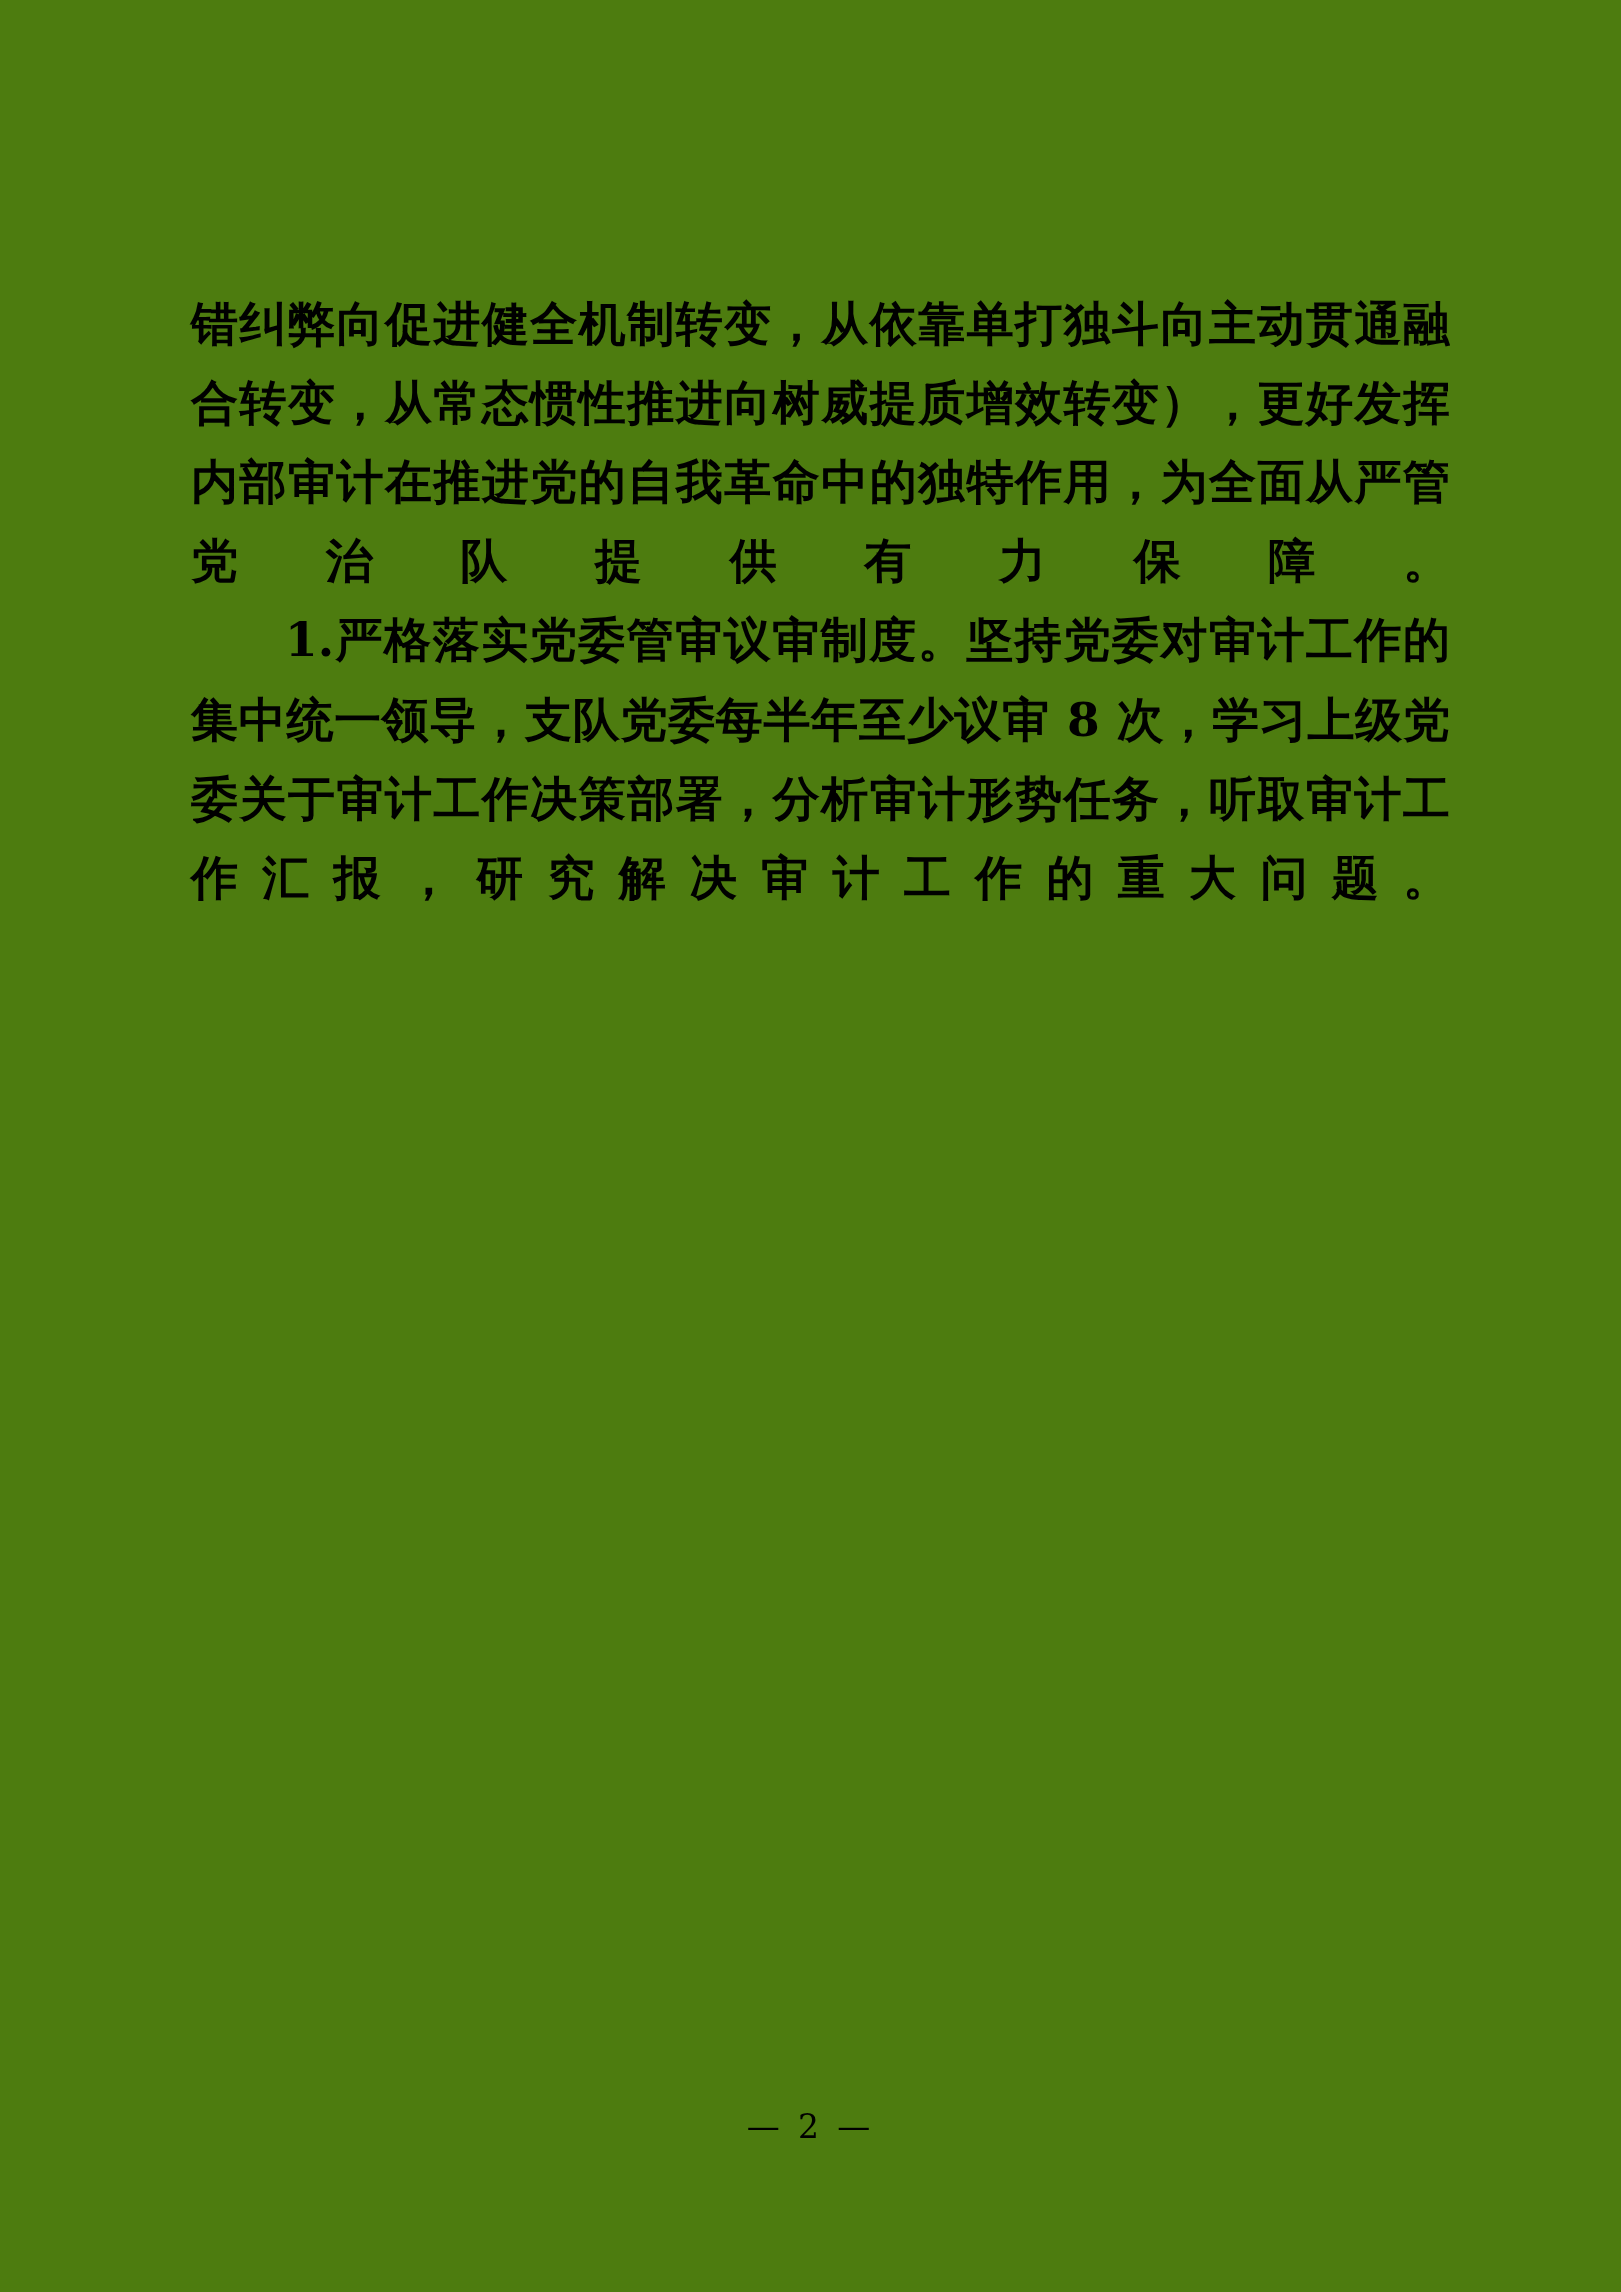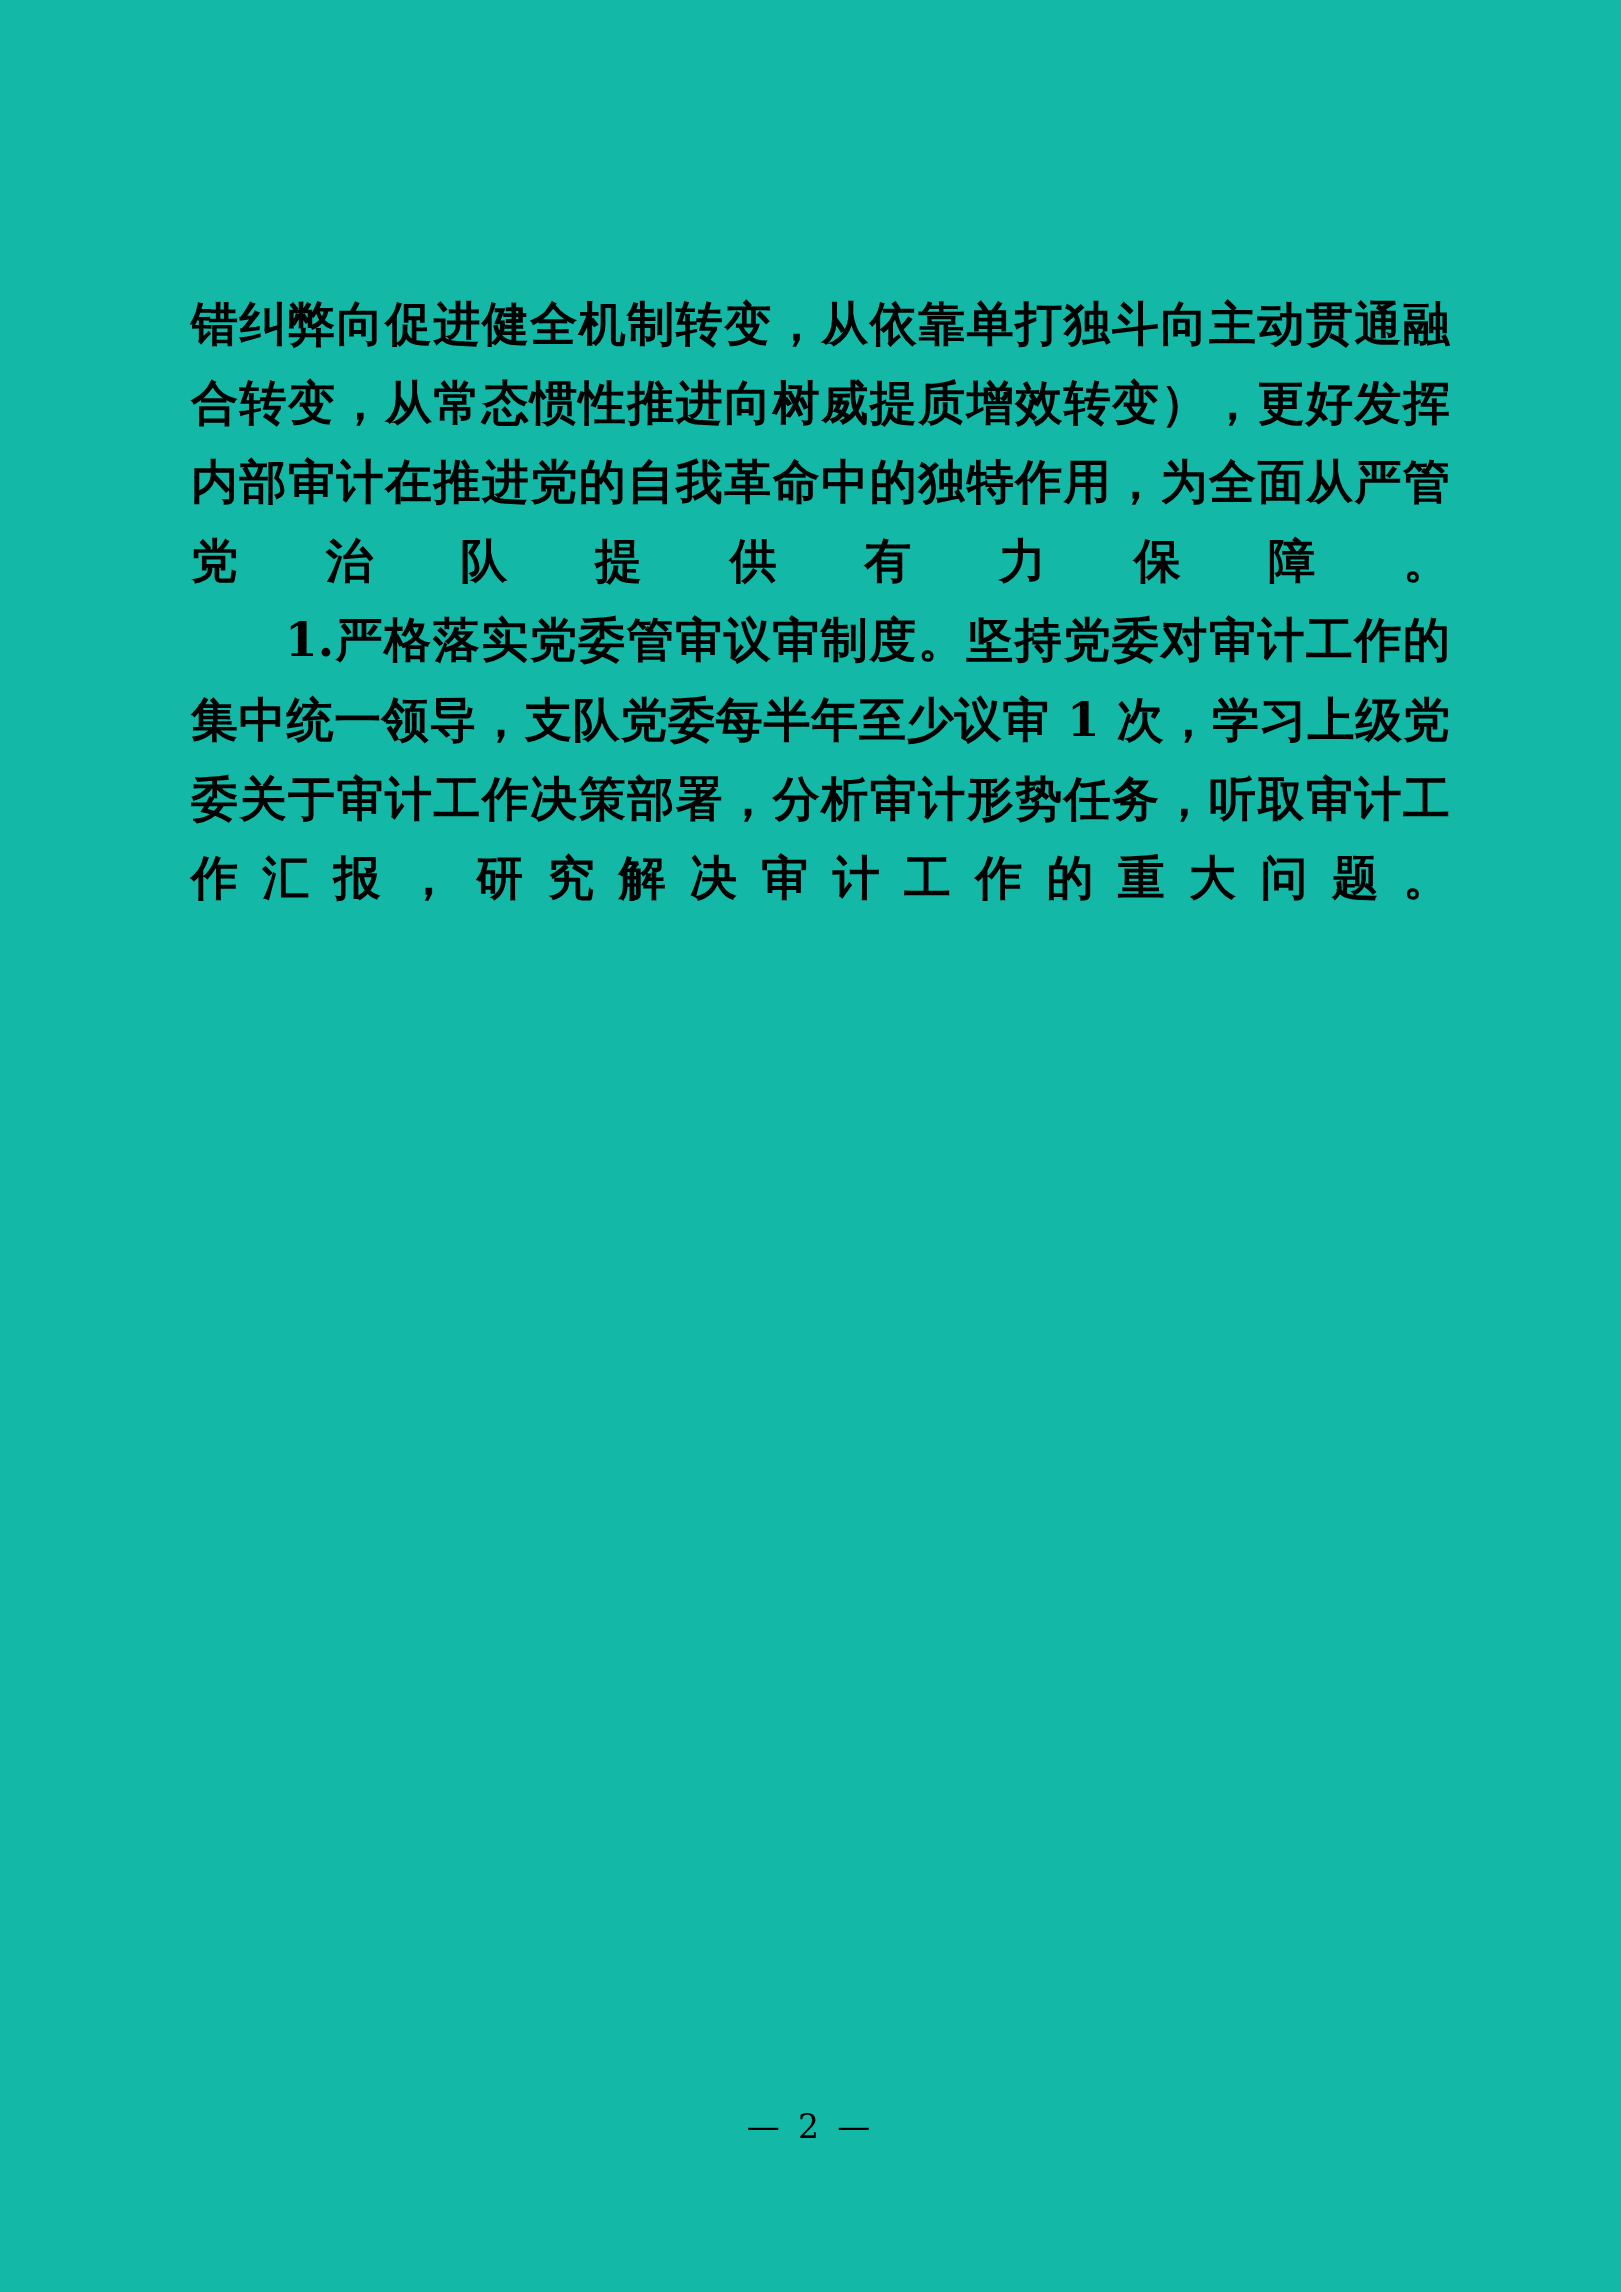--- a/index.html
+++ b/index.html
@@ -3,21 +3,21 @@
 <meta charset="utf-8">
 <style>
   html, body {
     margin: 0;
     padding: 0;
     background: #ffffff;
   }
   .page {
     width: 1621px;
     height: 2293px;
-    background: #14b8a6;
+    background: #4d7c0f;
     position: relative;
     box-sizing: border-box;
     padding: 284px 76px 0 191px;
     font-family: "DejaVu Sans", "Liberation Sans", sans-serif;
     color: #000000;
     overflow: hidden;
   }
   .doc-body {
     width: 1259px;
   }
@@ -73,21 +73,21 @@
 </head>
 <body>
 
 <div class="page">
   <div class="doc-body">
 
     <p class="para body-text">错纠弊向促进健全机制转变，从依靠单打独斗向主动贯通融合转变，从常态惯性推进向树威提质增效转变），更好发挥内部审计在推进党的自我革命中的独特作用，为全面从严管党治队提供有力保障。</p>
 
 
     <p class="para indent">
-      <span class="num-run">1.</span><span class="heading-run">严格落实党委管审议审制度。</span><span class="body-text">坚持党委对审计工作的集中统一领导，支队党委每半年至少议审 1 次，学习上级党委关于审计工作决策部署，分析审计形势任务，听取审计工作汇报，研究解决审计工作的重大问题。</span>
+      <span class="num-run">1.</span><span class="heading-run">严格落实党委管审议审制度。</span><span class="body-text">坚持党委对审计工作的集中统一领导，支队党委每半年至少议审 8 次，学习上级党委关于审计工作决策部署，分析审计形势任务，听取审计工作汇报，研究解决审计工作的重大问题。</span>
     </p>
 
     <div class="spacer-sm"></div>
 
 
   </div>
 
   <div class="footer">— 2 —</div>
 </div>
 

